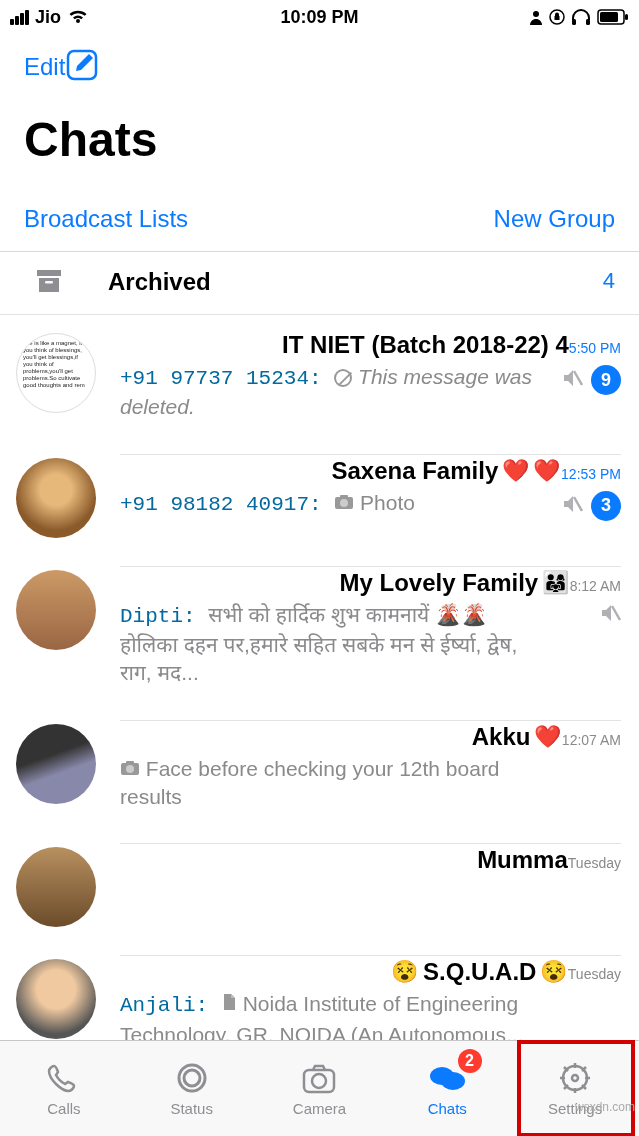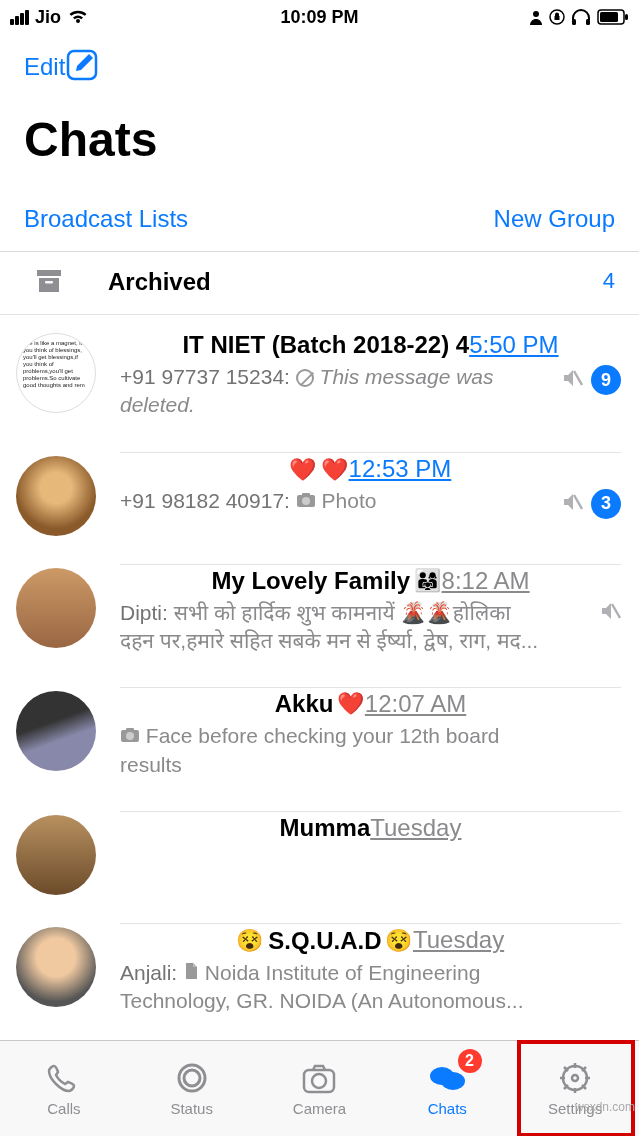--- a/index.html
+++ b/index.html
@@ -32,27 +32,27 @@
   .archived .box { width: 50px; text-align: center; color: #888; }
   .archived .label { font-weight: 700; font-size: 24px; margin-left: 34px; flex:1;}
   .archived .count { color: #0a7aff; font-size: 22px; }
 
   
   .list { flex: 1; overflow: hidden; }
   .chat { display: flex; padding: 14px 18px 14px 16px; }
   .chat + .chat .body-wrap { border-top: 1px solid #e3e3e3; }
   .avatar { width: 80px; height: 80px; border-radius: 50%; flex-shrink: 0; background: #ccc; background-size: cover; background-position: center; margin-top:4px;}
   .body-wrap { flex:1; margin-left: 24px; display:flex; flex-direction:column; padding-top:2px; padding-bottom:4px;}
-  .row1 { display:flex; justify-content: center; align-items: baseline; }
+  .row1 { display:flex; justify-content: flex-end; align-items: baseline; }
   .name { font-size: 24px; font-weight: 700; display:flex; align-items:center; gap:4px;}
-  .time { font-size: 24px; color: #8a8a8d; text-decoration: underline; }
+  .time { font-size: 14px; color: #8a8a8d; }
   .time.blue { color: #0a7aff; }
   .row2 { display:flex; justify-content: space-between; align-items: flex-start; margin-top:4px; gap:10px;}
   .msg { font-size: 21px; color: #8a8a8d; line-height: 1.35; max-width: 420px;}
-  .sender { color:#737373; }
+  .sender { color:#0369a1;font-family:Liberation Mono, monospace; }
   .meta { display:flex; align-items:center; gap:8px; margin-top:2px;}
   .mute { color:#b0b0b5; }
   .badge { background:#0a7aff; color:#fff; border-radius: 20px; min-width: 30px; height: 30px; display:flex; align-items:center; justify-content:center; font-size:18px; font-weight:600; padding:0 6px;}
   .emoji { font-size: 22px; }
   .forbidden { display:inline-block; width:18px; height:18px; border:2px solid #999; border-radius:50%; position:relative; vertical-align:middle;}
   .forbidden::after { content:''; position:absolute; width:2px; height:18px; background:#999; left:8px; top:-1px; transform:rotate(45deg);}
   .cam-i { color:#999; }
   .attach-i { color:#999; }
 
   
@@ -172,20 +172,21 @@
             <span class="badge">9</span>
           </div>
         </div>
       </div>
     </div>
     <div class="chat">
       <div class="avatar av-2"></div>
       <div class="body-wrap">
         <div class="row1">
           <div class="name">
+            <span>Saxena Family</span>
             <span class="emoji">❤️</span>
             <span class="emoji">❤️</span>
           </div>
           <div class="time blue">12:53 PM</div>
         </div>
         <div class="row2">
           <div class="msg"><span class="sender">+91 98182 40917: </span><span class="cam-i"><svg width="20" height="16" viewBox="0 0 20 16">
                 <rect x="1" y="3" width="18" height="12" rx="2" fill="#999"></rect>
                 <circle cx="10" cy="9" r="4" fill="#ccc"></circle>
                 <rect x="6" y="1" width="8" height="3" rx="1" fill="#999"></rect>

